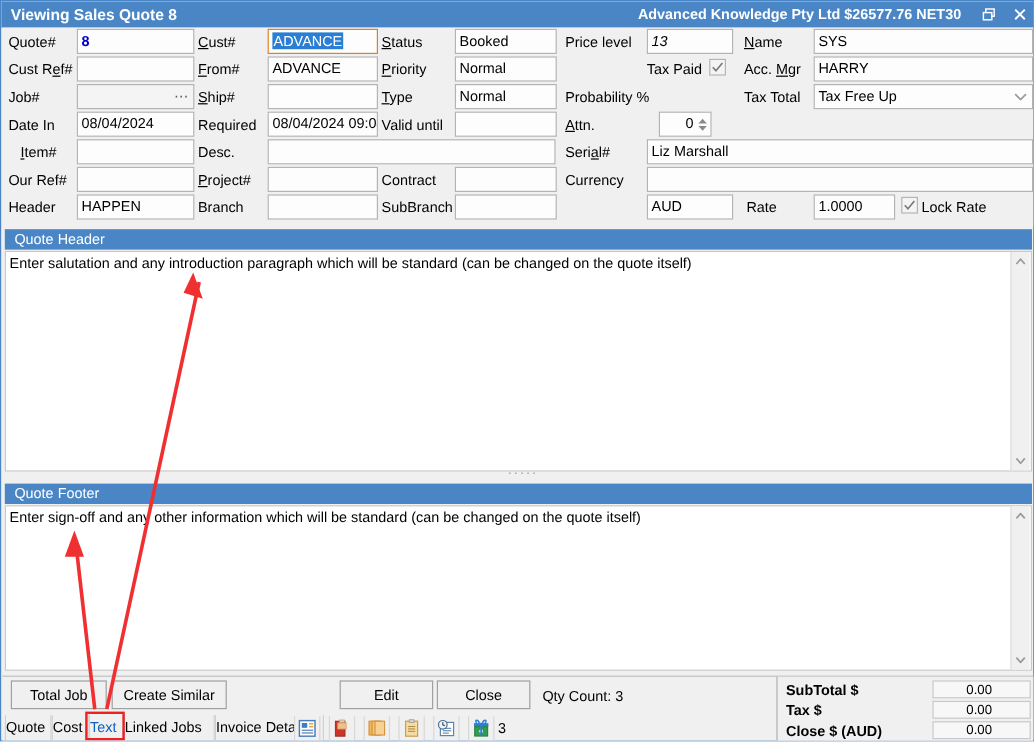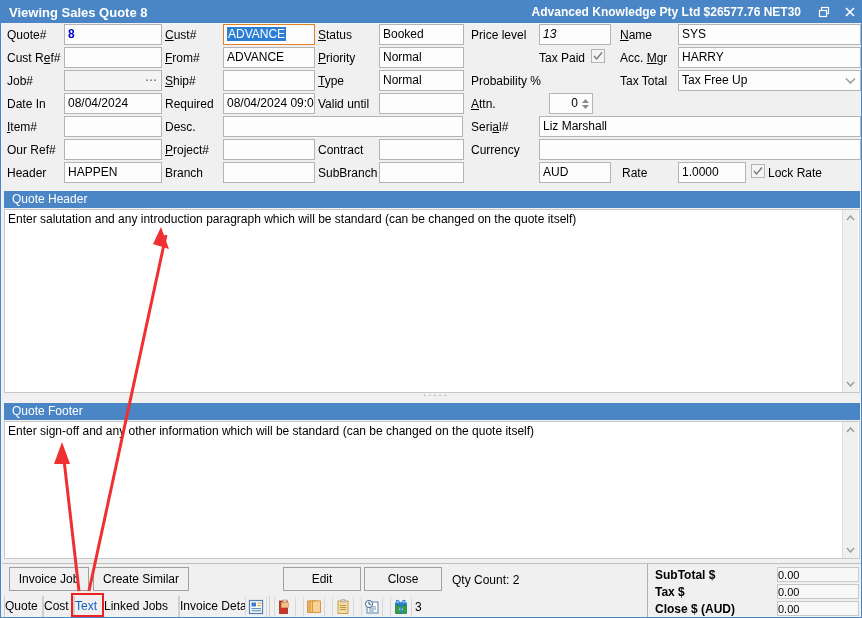--- a/index.html
+++ b/index.html
@@ -263,21 +263,21 @@
     white-space: nowrap;
   }
   .tot-val {
     position: absolute;
     box-sizing: border-box;
     border: 1px solid #c8c8c8;
     background: #f7f7f7;
     height: 15px;
     line-height: 14px;
     font-size: 11px;
-    text-align: left;
+    text-align: center;
     padding-right: 4px;
   }
 
   
   .arrows {
     position: absolute;
     left: 0; top: 0;
     width: 862px; height: 618px;
     pointer-events: none;
   }
@@ -304,21 +304,21 @@
       </div>
     </div>
   </div>
 
   <div class="formarea">
 
     <div class="lbl" style="left:5px;  top:5px;">Quote#</div>
     <div class="lbl" style="left:5px;  top:28px;">Cust R<u>e</u>f#</div>
     <div class="lbl" style="left:5px;  top:51px;">Job#</div>
     <div class="lbl" style="left:5px;  top:74px;">Date In</div>
-    <div class="lbl" style="left:5px;  top:97px;text-align:center;"><u>I</u>tem#</div>
+    <div class="lbl" style="left:15px;  top:97px;text-align:center;"><u>I</u>tem#</div>
     <div class="lbl" style="left:5px;  top:120px;">Our Ref#</div>
     <div class="lbl" style="left:5px;  top:143px;">Header</div>
 
     <div class="fld blue" style="left:62px; top:1px;   width:98px;">8</div>
     <div class="fld" style="left:62px; top:24px;  width:98px;"></div>
     <div class="fld ellip" style="left:62px; top:47px; width:98px;">⋯</div>
     <div class="fld" style="left:62px; top:70px;  width:98px;">08/04/2024</div>
     <div class="fld" style="left:62px; top:93px;  width:98px;"></div>
     <div class="fld" style="left:62px; top:116px; width:98px;"></div>
     <div class="fld" style="left:62px; top:139px; width:98px;">HAPPEN</div>
@@ -432,25 +432,25 @@
         </svg>
     </div>
     <div class="arw">
       <svg width="9" height="6" viewBox="0 0 9 6">
           <path d="M1 1 L4.5 5 L8 1" stroke="#9a9a9a" stroke-width="1.4" fill="none"></path>
         </svg>
     </div>
   </div>
 
   <div class="bottombar">
-    <div class="btn" style="left:7px;  top:3px; width:80px;">Invoice Job</div>
+    <div class="btn" style="left:7px;  top:3px; width:80px;">Total Job</div>
     <div class="btn" style="left:91px; top:3px; width:96px;">Create Similar</div>
     <div class="btn" style="left:281px; top:3px; width:78px;">Edit</div>
     <div class="btn" style="left:362px; top:3px; width:78px;">Close</div>
-    <div class="qty" style="left:450px; top:9px;">Qty Count: 2</div>
+    <div class="qty" style="left:450px; top:9px;">Qty Count: 3</div>
 
     <div class="tab" style="left:2px;   top:32px; width:39px;">Quote</div>
     <div class="tab" style="left:41px;  top:32px; width:31px;">Cost</div>
     <div class="tab active" style="left:72px;  top:32px; width:29px;">Text</div>
     <div class="tab" style="left:101px; top:32px; width:76px;">Linked Jobs</div>
     <div class="tab" style="left:177px; top:32px; width:91px;">Invoice Details</div>
 
     <div class="iconbtn" style="left:243px; top:33px;">
       <svg width="16" height="16" viewBox="0 0 16 16">
         <rect x="1.5" y="1.5" width="13" height="13" fill="#fdfdfd" stroke="#4a7fb5" stroke-width="1.2"></rect>

